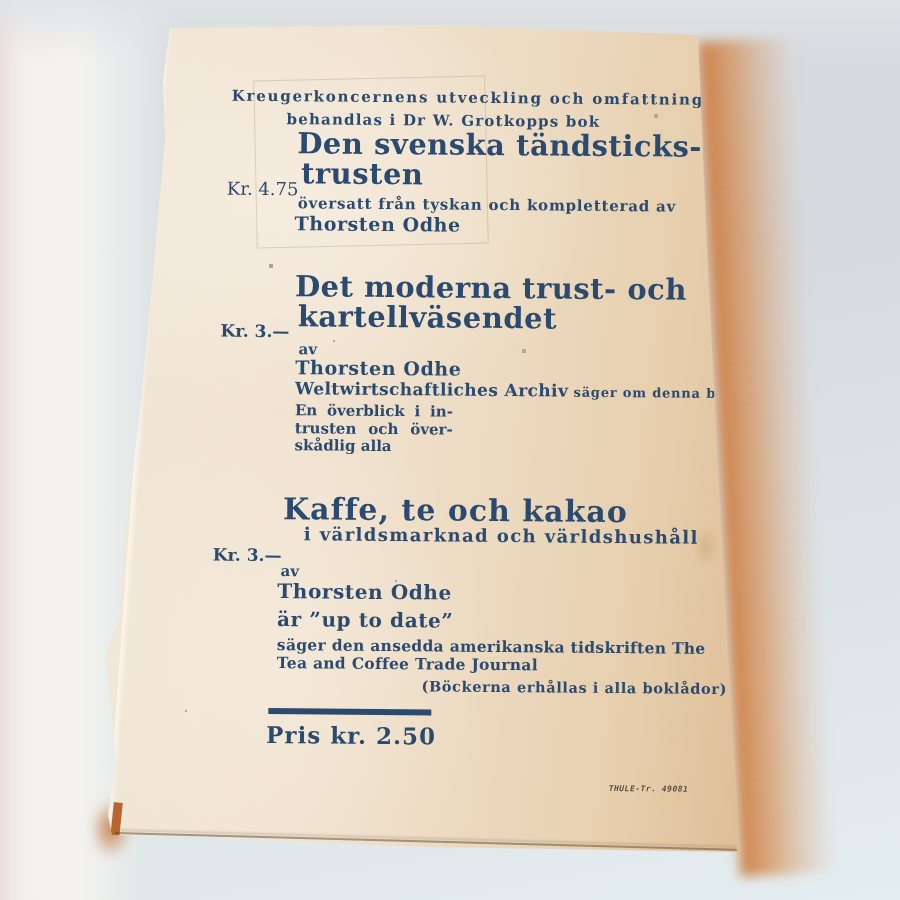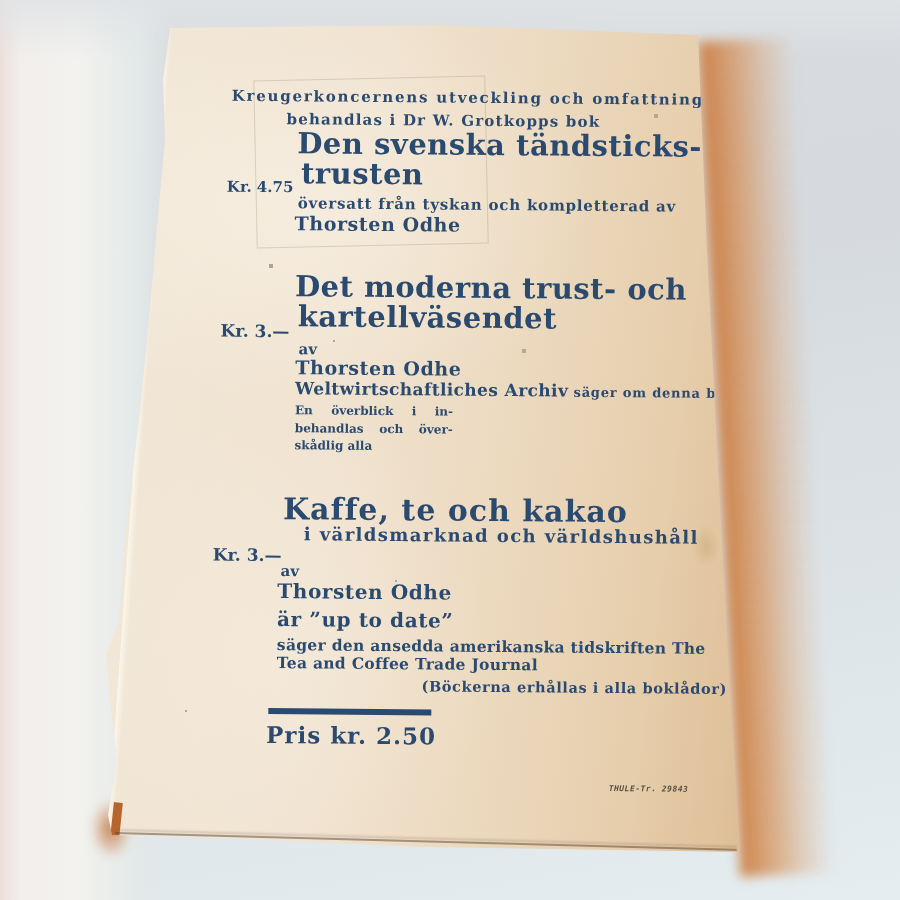--- a/index.html
+++ b/index.html
@@ -82,31 +82,31 @@
       560px 95px 0 1px rgba(120,100,75,.4), 90px 690px 0 0 rgba(90,78,60,.4);
   }
   
   .content{position:absolute;left:0;top:0;width:660px;height:848px;
     transform:rotate(.5deg);transform-origin:60px 40px;color:#2a4a70;}
   .content div{position:absolute;white-space:nowrap;}
   .note1{left:137px;top:66px;font-size:15px;letter-spacing:1.8px;font-weight:bold;}
   .note2{left:192px;top:89px;font-size:15px;letter-spacing:1.2px;font-weight:bold;}
   .t1a{left:203px;top:105px;font-size:29px;font-weight:bold;letter-spacing:.5px;}
   .t1b{left:207px;top:135px;font-size:29px;font-weight:bold;letter-spacing:.5px;}
-  .kr475{left:133px;top:157px;font-size:15px;font-weight:bold;}
+  .kr475{left:133px;top:157px;font-size:18px;font-weight:normal;}
   .oversatt{left:204px;top:173px;font-size:15px;letter-spacing:.8px;font-weight:bold;}
   .odhe1{left:201px;top:191px;font-size:19px;font-weight:bold;letter-spacing:.6px;}
   .t2a{left:202px;top:248px;font-size:29px;font-weight:bold;letter-spacing:.5px;}
   .t2b{left:205px;top:278px;font-size:29px;font-weight:bold;letter-spacing:.5px;}
   .kr3a{left:128px;top:300px;font-size:17px;font-weight:bold;}
   .av2{left:206px;top:319px;font-size:15px;font-weight:bold;}
   .odhe2{left:203px;top:335px;font-size:19px;font-weight:bold;letter-spacing:.6px;}
   .welt{left:203px;top:357px;font-size:17px;font-weight:bold;letter-spacing:.4px;}
   .welt .small{font-size:13px;letter-spacing:.8px;}
-  .review{left:203px;top:381px;width:158px;font-size:12px;font-weight:bold;line-height:17.5px;white-space:normal;}
+  .review{left:203px;top:381px;width:158px;font-size:15px;font-weight:bold;line-height:17.5px;white-space:normal;}
   .review .jl{position:static;display:block;text-align:justify;text-align-last:justify;white-space:nowrap;}
   .review .jl:last-child{text-align-last:left;}
   .t3{left:192px;top:470px;font-size:30px;font-weight:bold;letter-spacing:1px;}
   .sub3{left:213px;top:502px;font-size:18px;font-weight:bold;letter-spacing:1.4px;}
   .kr3b{left:122px;top:524px;font-size:17px;font-weight:bold;}
   .av3{left:190px;top:541px;font-size:15px;font-weight:bold;}
   .odhe3{left:187px;top:558px;font-size:20px;font-weight:bold;letter-spacing:.6px;}
   .quote{left:187px;top:586px;font-size:20px;font-weight:bold;letter-spacing:.6px;}
   .attr1{left:187px;top:614px;font-size:15.5px;font-weight:bold;letter-spacing:.3px;}
   .attr2{left:187px;top:632px;font-size:15.5px;font-weight:bold;letter-spacing:.3px;}
@@ -143,31 +143,31 @@
     <div class="odhe1">Thorsten Odhe</div>
 
     <div class="t2a">Det moderna trust- och</div>
     <div class="t2b">kartellväsendet</div>
     <div class="kr3a">Kr. 3.—</div>
     <div class="av2">av</div>
     <div class="odhe2">Thorsten Odhe</div>
     <div class="welt"><span>Weltwirtschaftliches Archiv</span><span class="small"> säger om denna bok:</span></div>
     <div class="review">
       <span class="jl">En överblick i in-</span>
-      <span class="jl">behandlas och över-</span>
+      <span class="jl">trusten och över-</span>
       <span class="jl">skådlig alla</span>
     </div>
 
     <div class="t3">Kaffe, te och kakao</div>
     <div class="sub3">i världsmarknad och världshushåll</div>
     <div class="kr3b">Kr. 3.—</div>
     <div class="av3">av</div>
     <div class="odhe3">Thorsten Odhe</div>
     <div class="quote">är ”up to date”</div>
     <div class="attr1">säger den ansedda amerikanska tidskriften The</div>
     <div class="attr2">Tea and Coffee Trade Journal</div>
 
     <div class="boklador">(Böckerna erhållas i alla boklådor)</div>
     <div class="rule"></div>
     <div class="pris">Pris kr. 2.50</div>
-    <div class="printer">THULE-Tr. 29843</div>
+    <div class="printer">THULE-Tr. 49081</div>
   </div>
 </div>
 
 </body></html>

